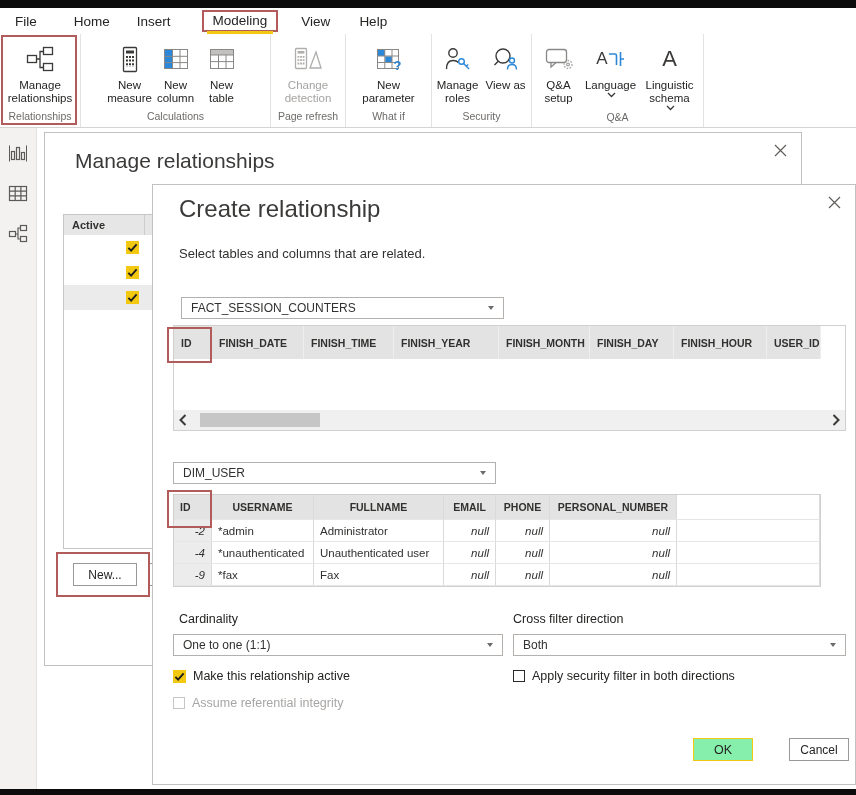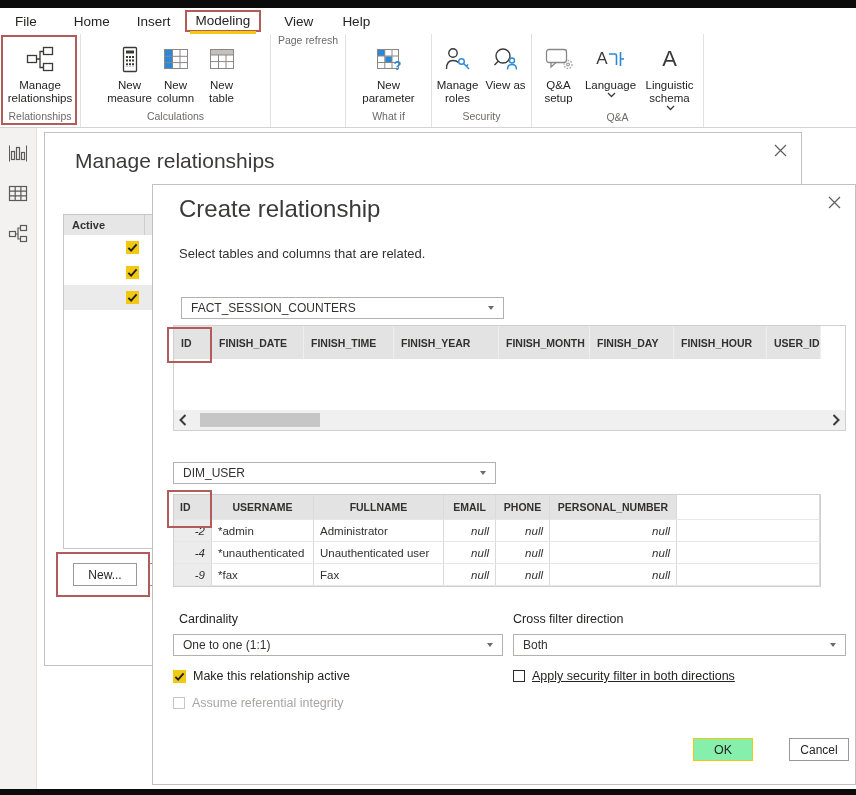--- a/index.html
+++ b/index.html
@@ -11,21 +11,21 @@
   
   .topbar { position:absolute; left:0; top:0; width:856px; height:8px; background:#0b0b0b; }
   .bottombar { position:absolute; left:0; top:789px; width:856px; height:6px; background:#0b0b0b; }
 
   
   .menubar { position:absolute; left:0; top:8px; width:856px; height:26px; background:#fff;
              display:flex; align-items:center; padding-left:15px; font-size:13.5px; }
   .menu-item { color:#252423; cursor:default; }
   .mi-file { margin-right:37px; }
   .mi-home { margin-right:27px; }
-  .mi-insert { margin-right:14px; }
+  .mi-insert { margin-right:31px; }
   .mi-view { margin-right:29px; }
   .menu-active-wrap { position:relative; border:2px solid #b25b5b; padding:1px 9px 2px 9px; margin-right:23px; }
   .menu-active-wrap::after { content:""; position:absolute; left:3px; right:3px; bottom:-5px; height:4px; background:#F2C811; }
 
   
   .ribbon { position:absolute; left:0; top:34px; width:856px; height:94px; background:#fff;
             border-bottom:1px solid #d6d4d2; display:flex; }
   .rgroup { position:relative; border-right:1px solid #e4e2e0; display:flex; flex-direction:column; }
   .g-rel{width:81px;} .g-calc{width:190px;} .g-page{width:75px;} .g-what{width:86px;}
   .g-sec{width:100px;} .g-qa{width:172px;}
@@ -109,21 +109,21 @@
 
   .anno-id1 { left:14px; top:142px; width:45px; height:36px; }
   .anno-id2 { left:14px; top:305px; width:45px; height:38px; }
 
   .fld-label { position:absolute; font-size:12.5px; color:#252423; }
   .lbl-card { left:26px; top:427px; }
   .lbl-cross { left:360px; top:427px; }
 
   .cbrow { position:absolute; display:flex; align-items:center; gap:7px; font-size:12.5px;text-align:right; }
   .cb-active { left:20px; top:484px; }
-  .cb-sec { left:360px; top:484px;text-decoration:underline; }
+  .cb-sec { left:360px; top:484px; }
   .cb-int { left:20px; top:511px; color:#a8a6a4; }
   .cb-box-empty { width:12px; height:12px; border:1.5px solid #2b2b2b; background:#fff; }
   .cb-box-disabled { width:12px; height:12px; border:1px solid #c8c6c4; background:#fff; }
 
   .btn-ok { position:absolute; left:540px; top:553px; width:60px; height:23px; background:#86efac;
             border:1px solid #F2C811; font-size:12.5px; color:#252423;
             display:flex; align-items:center; justify-content:center; cursor:default; }
   .btn-cancel { position:absolute; left:636px; top:553px; width:60px; height:23px; }
 </style>
 </head>
@@ -189,20 +189,33 @@
             <path d="M9.5 8 V21 M17 8 V21 M2 8 H24 M2 14.6 H24" stroke="#8a8886" fill="none"></path>
           </svg>
         </span>
         <span>New table</span>
       </div>
     </div>
     <div class="rgroup-label">Calculations</div>
   </div>
 
   <div class="rgroup g-page">
+    <div class="rbuttons">
+      <div class="rbtn w66 disabled">
+        <span class="icn">
+          <svg width="30" height="26" viewBox="0 0 30 26" fill="none" stroke="#b0aeac" stroke-width="1.3">
+            <rect x="2.5" y="2.5" width="11" height="20" rx="1"></rect>
+              <rect x="4.6" y="5" width="6.8" height="2.6" fill="#b0aeac" stroke="none"></rect>
+            <path d="M5.4 10 V19 M8 10 V19 M10.6 10 V19" stroke-width="1.8" stroke-dasharray="1.8 1.5"></path>
+            <path d="M17 22 L23 6 L28 22 Z"></path>
+          </svg>
+        </span>
+        <span>Change detection</span>
+      </div>
+    </div>
     <div class="rgroup-label">Page refresh</div>
   </div>
 
   <div class="rgroup g-what">
     <div class="rbuttons">
       <div class="rbtn w72">
         <span class="icn">
           <svg width="26" height="24" viewBox="0 0 26 24">
             <rect x="1.5" y="2.5" width="21" height="19" fill="#fff" stroke="#8a8886"></rect>
             <rect x="2" y="3" width="6.8" height="6" fill="#2b88d8"></rect>

